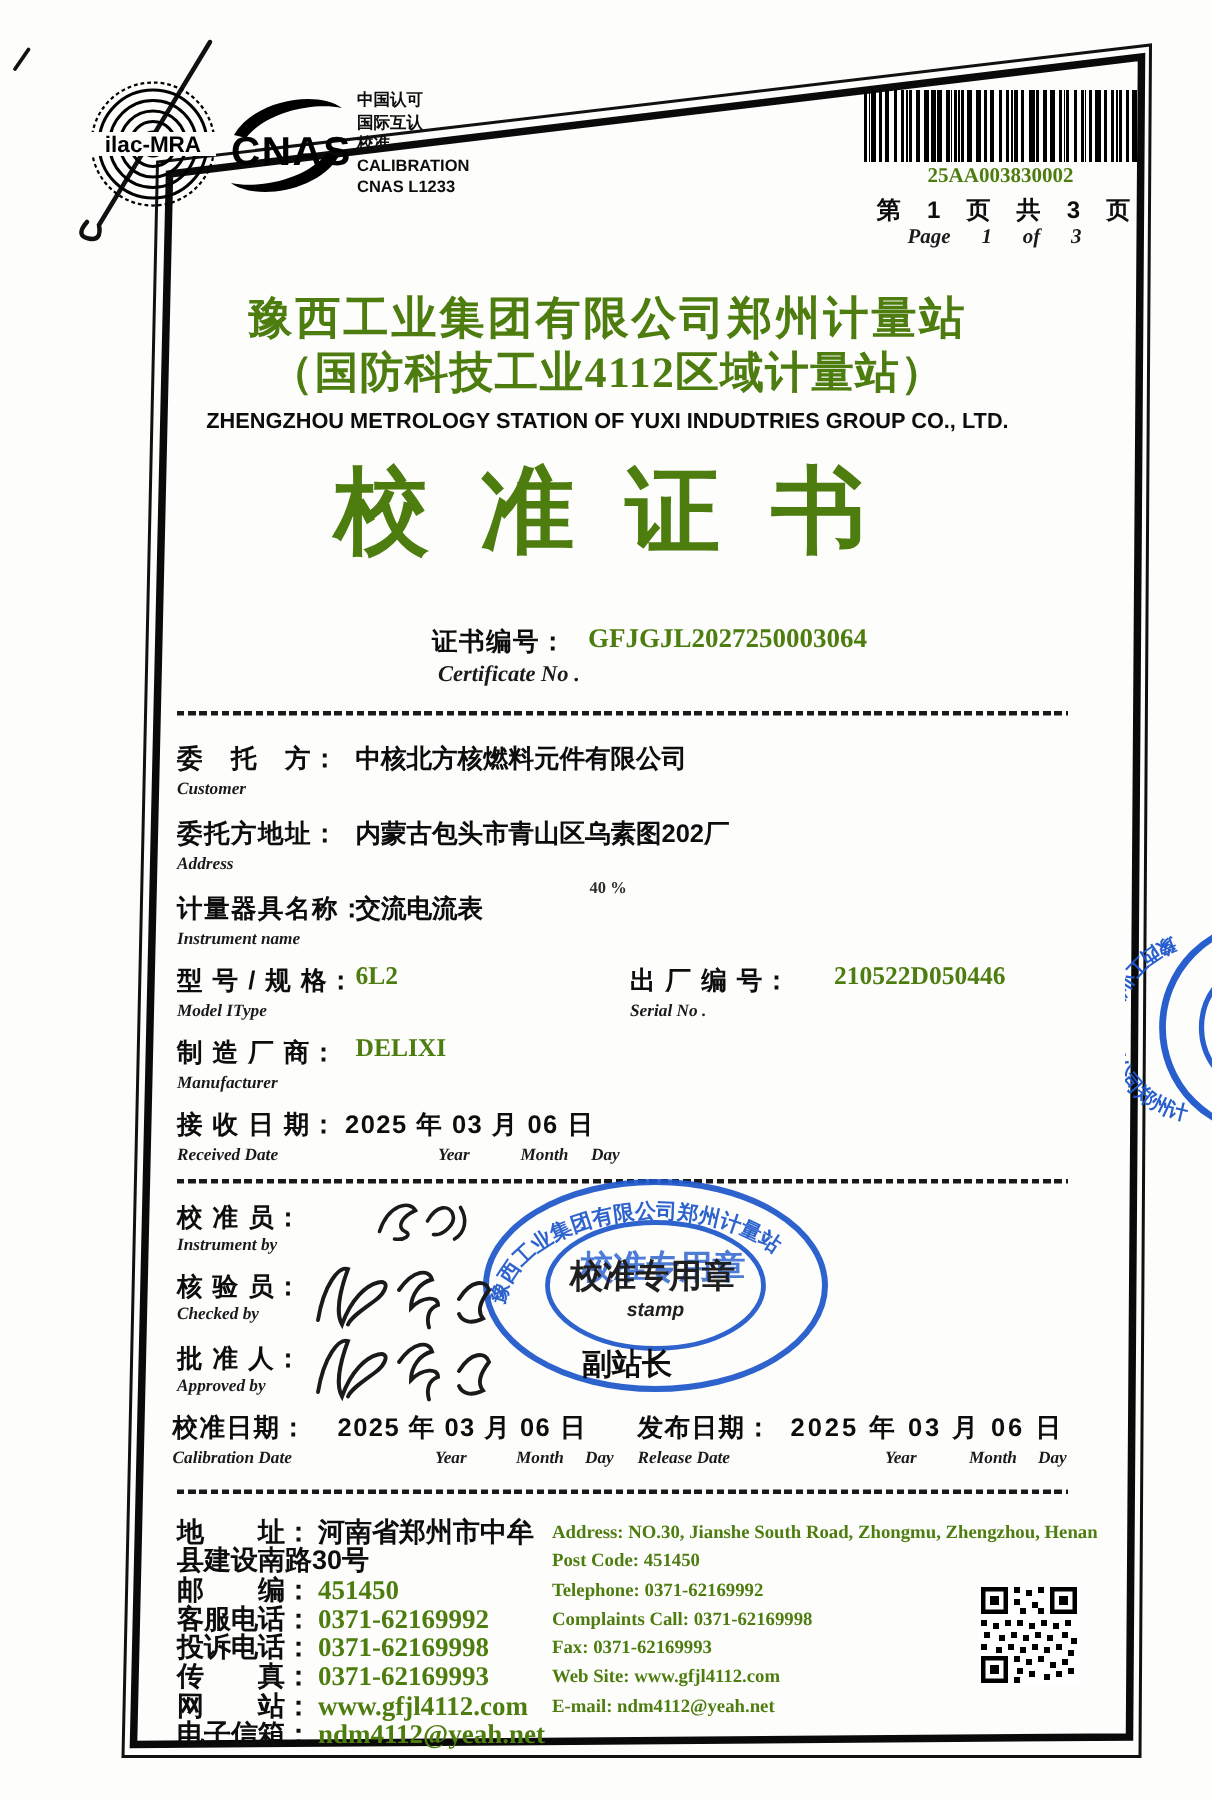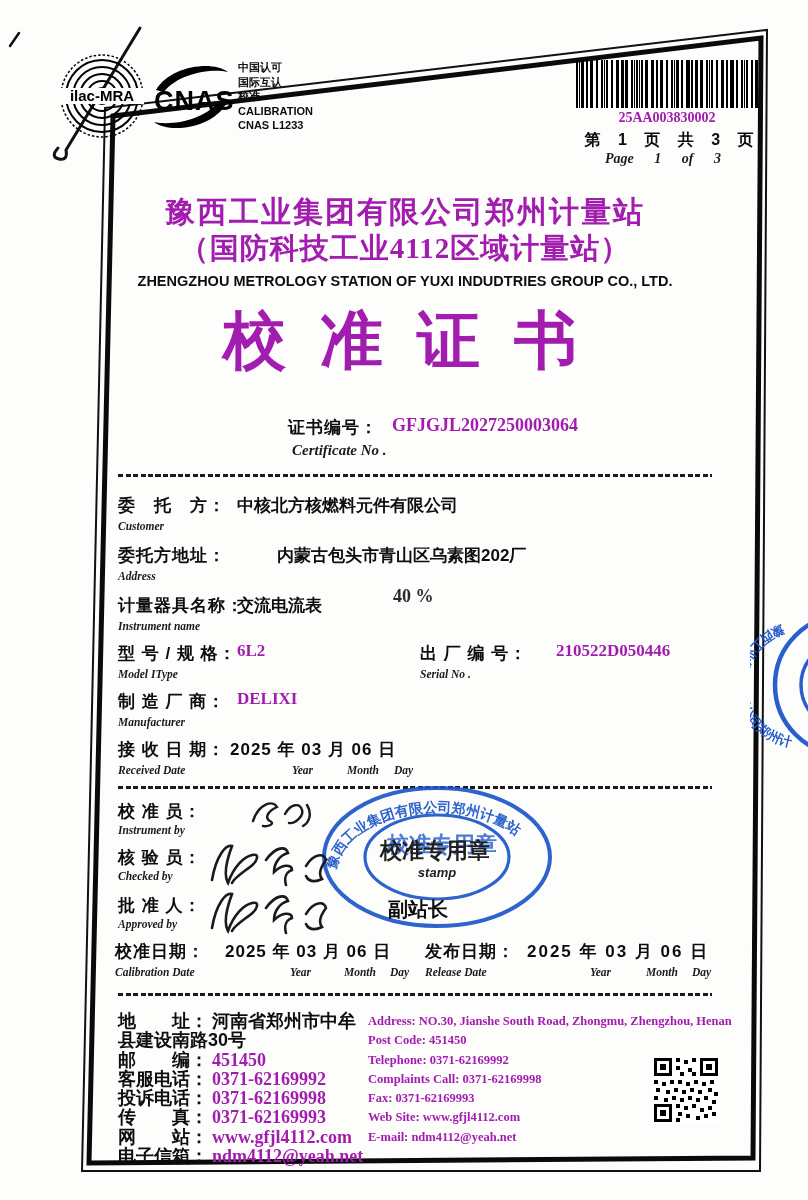--- a/index.html
+++ b/index.html
@@ -1,21 +1,21 @@
 <!DOCTYPE html>
 <html style="--stamp-blue: #1d57cb;"><head>
 <meta charset="utf-8">
 <style>
   html,body{margin:0;padding:0;}
   body{background:#eef0f3;font-family:"Liberation Sans",sans-serif;}
   .page{position:relative;width:808px;height:1200px;background:#fdfdfc;overflow:hidden;
         color:#111;}
   .abs{position:absolute;}
   .zh{font-family:"Liberation Sans",sans-serif;font-weight:bold;color:#0d0d0d;}
-  .lat{font-family:"Liberation Serif",serif;font-weight:bold;color:#a21caf;}
+  .lat{font-family:"Liberation Serif",serif;font-weight:bold;color:#4d7c0f;}
   .sub{font-family:"Liberation Serif",serif;font-style:italic;font-weight:bold;
        font-size:11.5px;color:#1a1a1a;}
   .dash-sep{height:3px;background:repeating-linear-gradient(90deg,#1a1a1a 0 5px,transparent 5px 7.5px);}
   .field-label{font-size:17px;letter-spacing:1px;}
   .field-value{font-size:17px;}
   .center-line{left:50px;width:710px;text-align:center;}
   .barcode{background:
      repeating-linear-gradient(90deg,#000 0 2px,transparent 2px 5px),
      repeating-linear-gradient(90deg,#000 0 1px,transparent 1px 7px),
      repeating-linear-gradient(90deg,transparent 0 3px,#000 3px 4px,transparent 4px 11px);}
@@ -74,26 +74,26 @@
   <span class="abs lat" style="left:392px;top:415px;font-size:18px;">GFJGJL2027250003064</span>
   <span class="abs sub" style="left:292px;top:442px;font-size:15px;">Certificate No .</span>
 
   <div class="abs dash-sep" style="left:118px;top:474px;width:594px;"></div>
 
   <span class="abs zh field-label" style="left:118px;top:494px;">委　托　方：</span>
   <span class="abs zh field-value" style="left:237px;top:494px;">中核北方核燃料元件有限公司</span>
   <span class="abs sub" style="left:118px;top:520px;">Customer</span>
 
   <span class="abs zh field-label" style="left:118px;top:544px;">委托方地址：</span>
-  <span class="abs zh field-value" style="left:237px;top:544px;margin-left:40px;">内蒙古包头市青山区乌素图202厂</span>
+  <span class="abs zh field-value" style="left:237px;top:544px;">内蒙古包头市青山区乌素图202厂</span>
   <span class="abs sub" style="left:118px;top:570px;">Address</span>
 
   <span class="abs zh field-label" style="left:118px;top:594px;">计量器具名称：</span>
   <span class="abs zh field-value" style="left:237px;top:594px;">交流电流表</span>
-  <span class="abs lat" style="left:393px;top:586px;font-size:18px;color:#2b2b2b;">40 %</span>
+  <span class="abs lat" style="left:393px;top:586px;font-size:11px;color:#2b2b2b;">40 %</span>
   <span class="abs sub" style="left:118px;top:620px;">Instrument name</span>
 
   <span class="abs zh field-label" style="left:118px;top:642px;">型 号 / 规 格：</span>
   <span class="abs lat field-value" style="left:237px;top:641px;">6L2</span>
   <span class="abs sub" style="left:118px;top:668px;">Model IType</span>
   <span class="abs zh field-label" style="left:420px;top:642px;">出 厂 编 号：</span>
   <span class="abs lat field-value" style="left:556px;top:641px;">210522D050446</span>
   <span class="abs sub" style="left:420px;top:668px;">Serial No .</span>
 
   <span class="abs zh field-label" style="left:118px;top:690px;">制 造 厂 商：</span>

